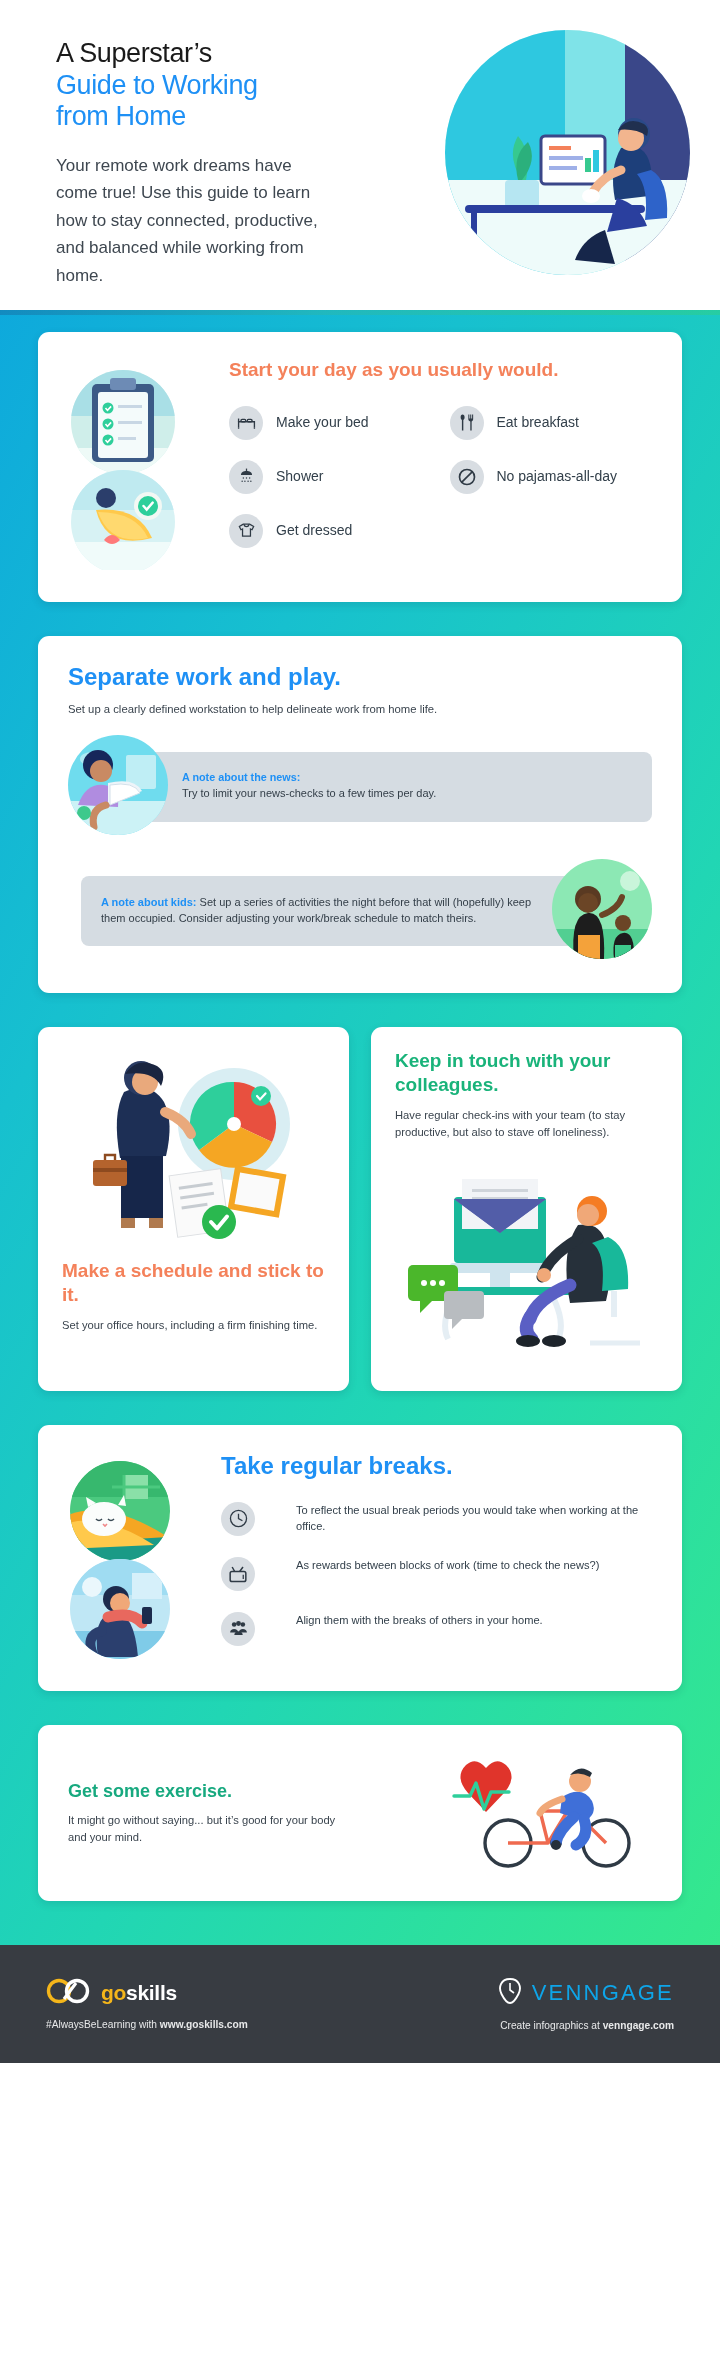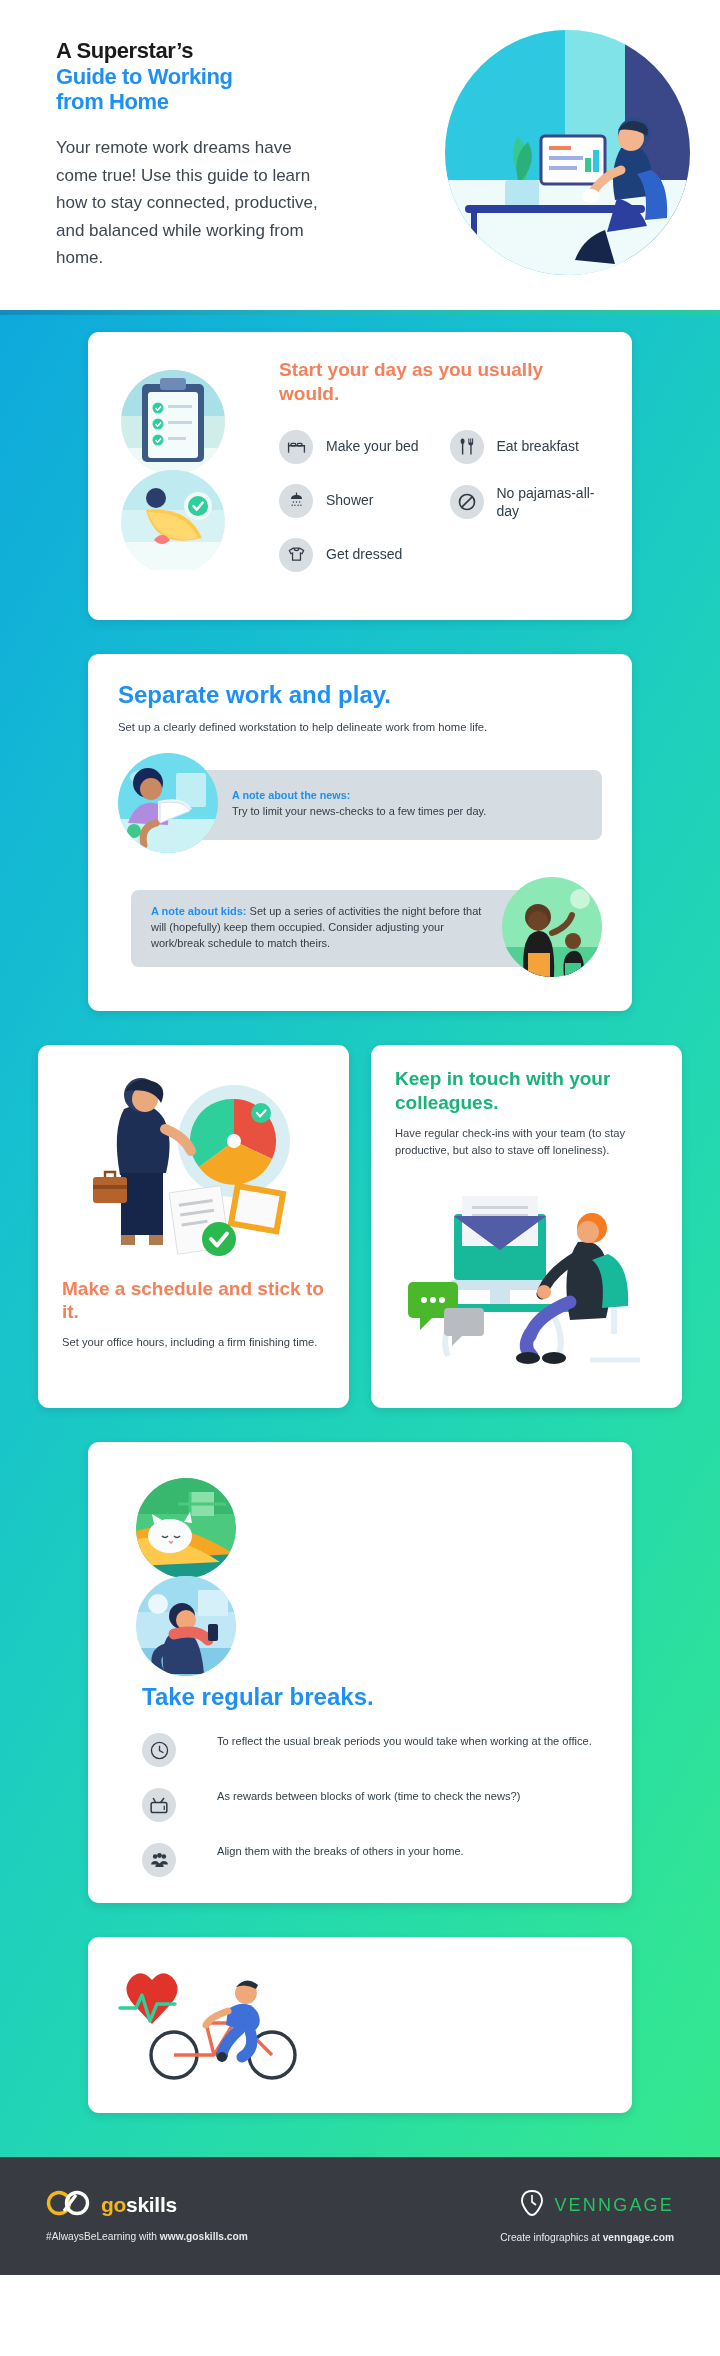--- a/index.html
+++ b/index.html
@@ -13,22 +13,22 @@
 
   
   .header {
     background:#ffffff;
     padding: 38px 0 34px 0;
     position:relative;
     height: 310px;
   }
   .header-inner { padding-left:56px; width:400px; }
   .title {
-    font-size: 22px;
-    font-weight: 700;
+    font-size: 27px;
+    font-weight: 400;
     line-height: 1.17;
     letter-spacing:-0.4px;
     color:#1a1a1a;
   }
   .title .blue { color:#1e90f5; display:block; }
   .header-desc {
     margin-top:19px;
     font-size:17px;
     line-height:1.62;
     color:#3e4750;
@@ -54,21 +54,21 @@
     position:absolute;left:0;top:0;right:0;height:5px;
     background:linear-gradient(90deg,#1772a8,#2bb7ad 45%,#2fcf88);
     opacity:.55;
   }
 
   .card {
     background:#ffffff;
     border-radius: 11px;
     box-shadow: 0 3px 9px rgba(0,40,60,.13);
     margin: 0 auto 34px auto;
-    width: 544px;
+    width: 644px;
     position:relative;
   }
   .card.last { margin-bottom: 26px; }
 
   
   .sec1 { padding: 26px 30px 28px 30px; display:flex; }
   .sec1-illus { width: 155px; flex:0 0 155px; padding-top:12px; }
   .sec1-body { flex:1; padding-left: 6px; }
   .h-orange {
     color:#f4815a;
@@ -128,21 +128,21 @@
     box-shadow:0 3px 9px rgba(0,40,60,.13);
     width:311px;
     position:relative;
     padding: 22px 24px 26px 24px;
     display:flex;flex-direction:column;
   }
   .card-half .illus-top { height:210px; display:flex;align-items:center;justify-content:center;}
   .p-small { font-size:11.2px; line-height:1.5; color:#3a444e; margin-top:10px; }
 
   
-  .sec4 { padding: 26px 30px 26px 46px; display:flex;flex-direction:column; }
+  .sec4 { padding: 26px 30px 26px 30px; display:flex; }
   .sec4-illus { width:145px;flex:0 0 145px; padding-top:10px;}
   .sec4-body { flex:1; padding-left:8px; }
   .breakitem { display:flex; align-items:flex-start; margin-top:20px;gap:28px; }
   .breakitem .ico-circle { margin-top:1px; }
   .breaktext { font-size:11.1px; line-height:1.42; color:#33404b; padding-top:2px;}
 
   
   .sec5 { padding: 26px 30px 26px 30px; display:flex; align-items:center; }
   .sec5-body { flex:1; }
   .sec5-illus { width:200px; flex:0 0 200px; }
@@ -154,21 +154,21 @@
     display:flex;
     align-items:center;
     padding: 1px 46px;
   }
   .foot-col { flex:1; }
   .foot-col.right { text-align:right; }
   .logo-row { display:flex; align-items:center; gap:9px; }
   .foot-col.right .logo-row { justify-content:flex-end; }
   .logo-text { color:#ffffff; font-size:21px; font-weight:700; letter-spacing:-0.3px; }
   .logo-text .go { color:#f5b61a; }
-  .venn-text { color:#22c55e; font-size:18px; letter-spacing:2.2px; font-weight:400; }
+  .venn-text { color:#0ea5e9; font-size:22px; letter-spacing:2.2px; font-weight:400; }
   .foot-sub { color:#e8e9ea; font-size:10.2px; margin-top:11px; }
   .foot-sub b { font-weight:700; }
 </style>
 </head>
 <body>
 
 <div class="page">
 
   <div class="header">
     <div class="header-inner">
@@ -587,20 +587,24 @@
               </svg>
             </span>
             <span class="breaktext">Align them with the breaks of others in your home.</span>
           </div>
         </div>
       </div>
     </div>
 
     <div class="card last">
       <div class="sec5">
+        <div class="sec5-body">
+          <div class="h-teal">Get some exercise.</div>
+          <div class="p-small" style="max-width:285px">It might go without saying... but it’s good for your body and your mind.</div>
+        </div>
         <div class="sec5-illus">
           <svg width="200" height="120" viewBox="0 0 200 120">
 
             <path d="M16 20 q-14 -16 -2 -28 q10 -9 20 3 q10 -12 20 -3 q12 12 -2 28 l-18 19z" fill="#e0342b" transform="translate(0,22)"></path>
             <path d="M2 45 h16 l6 -13 l8 26 l7 -17 h18" stroke="#2ecf9b" stroke-width="3.4" fill="none" stroke-linecap="round" stroke-linejoin="round"></path>
 
             <circle cx="56" cy="92" r="23" fill="none" stroke="#2f3a45" stroke-width="3.4"></circle>
             <circle cx="154" cy="92" r="23" fill="none" stroke="#2f3a45" stroke-width="3.4"></circle>
             <path d="M56 92 L96 92 L118 56 L154 92 M96 92 L118 56 M96 92 L88 60 L128 60" stroke="#ef6a4f" stroke-width="3.4" fill="none" stroke-linejoin="round"></path>
             <circle cx="104" cy="92" r="6" fill="#2f3a45"></circle>

